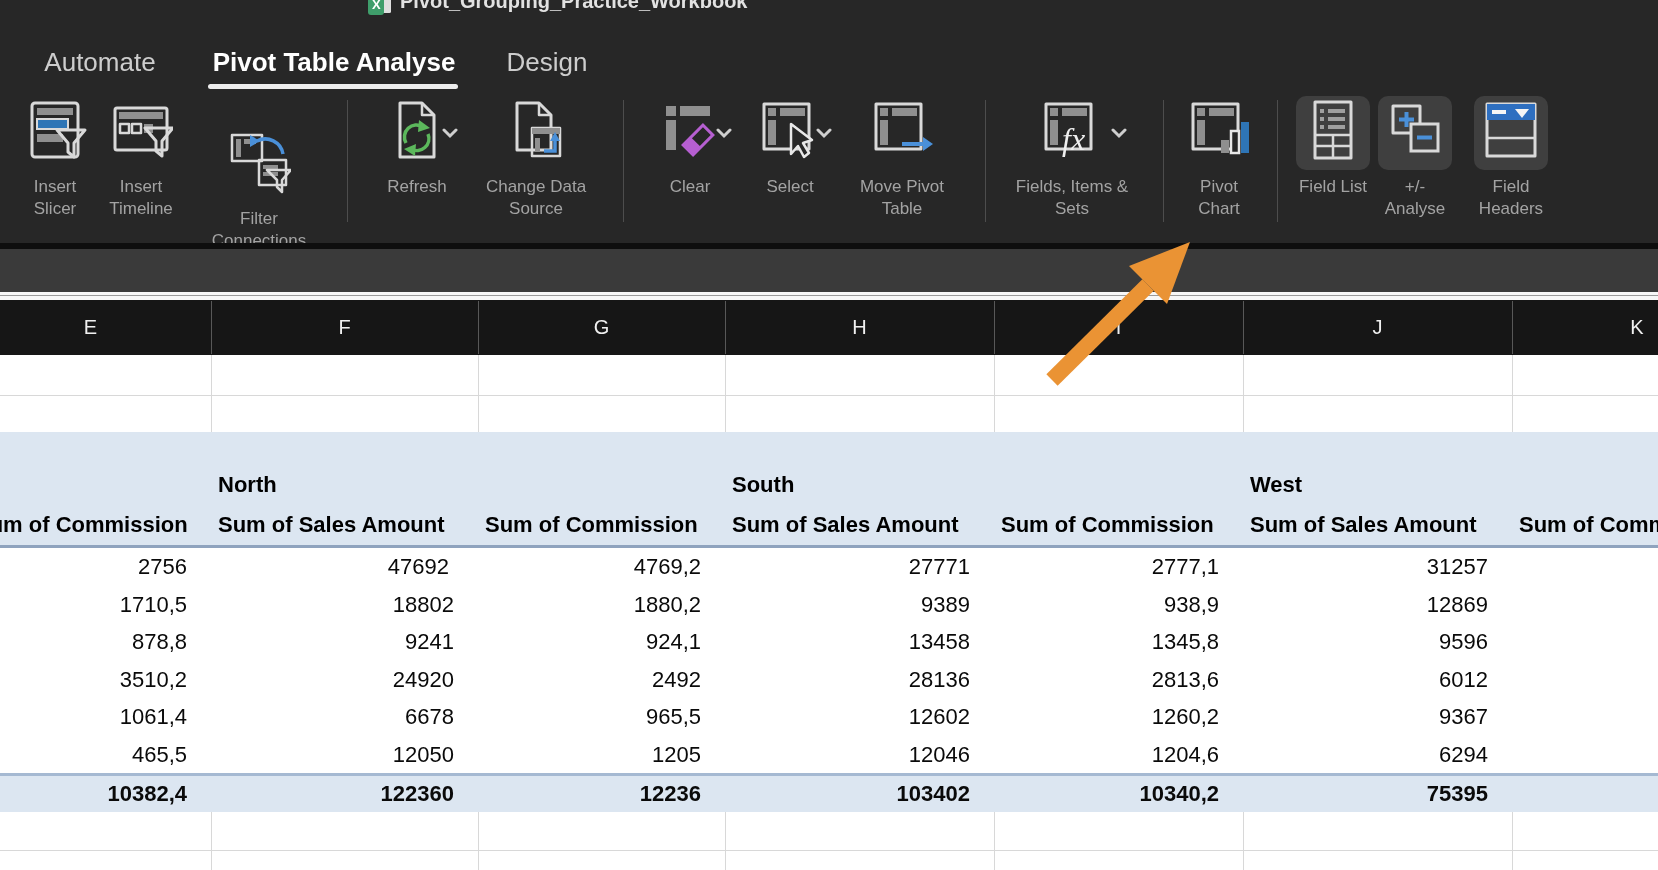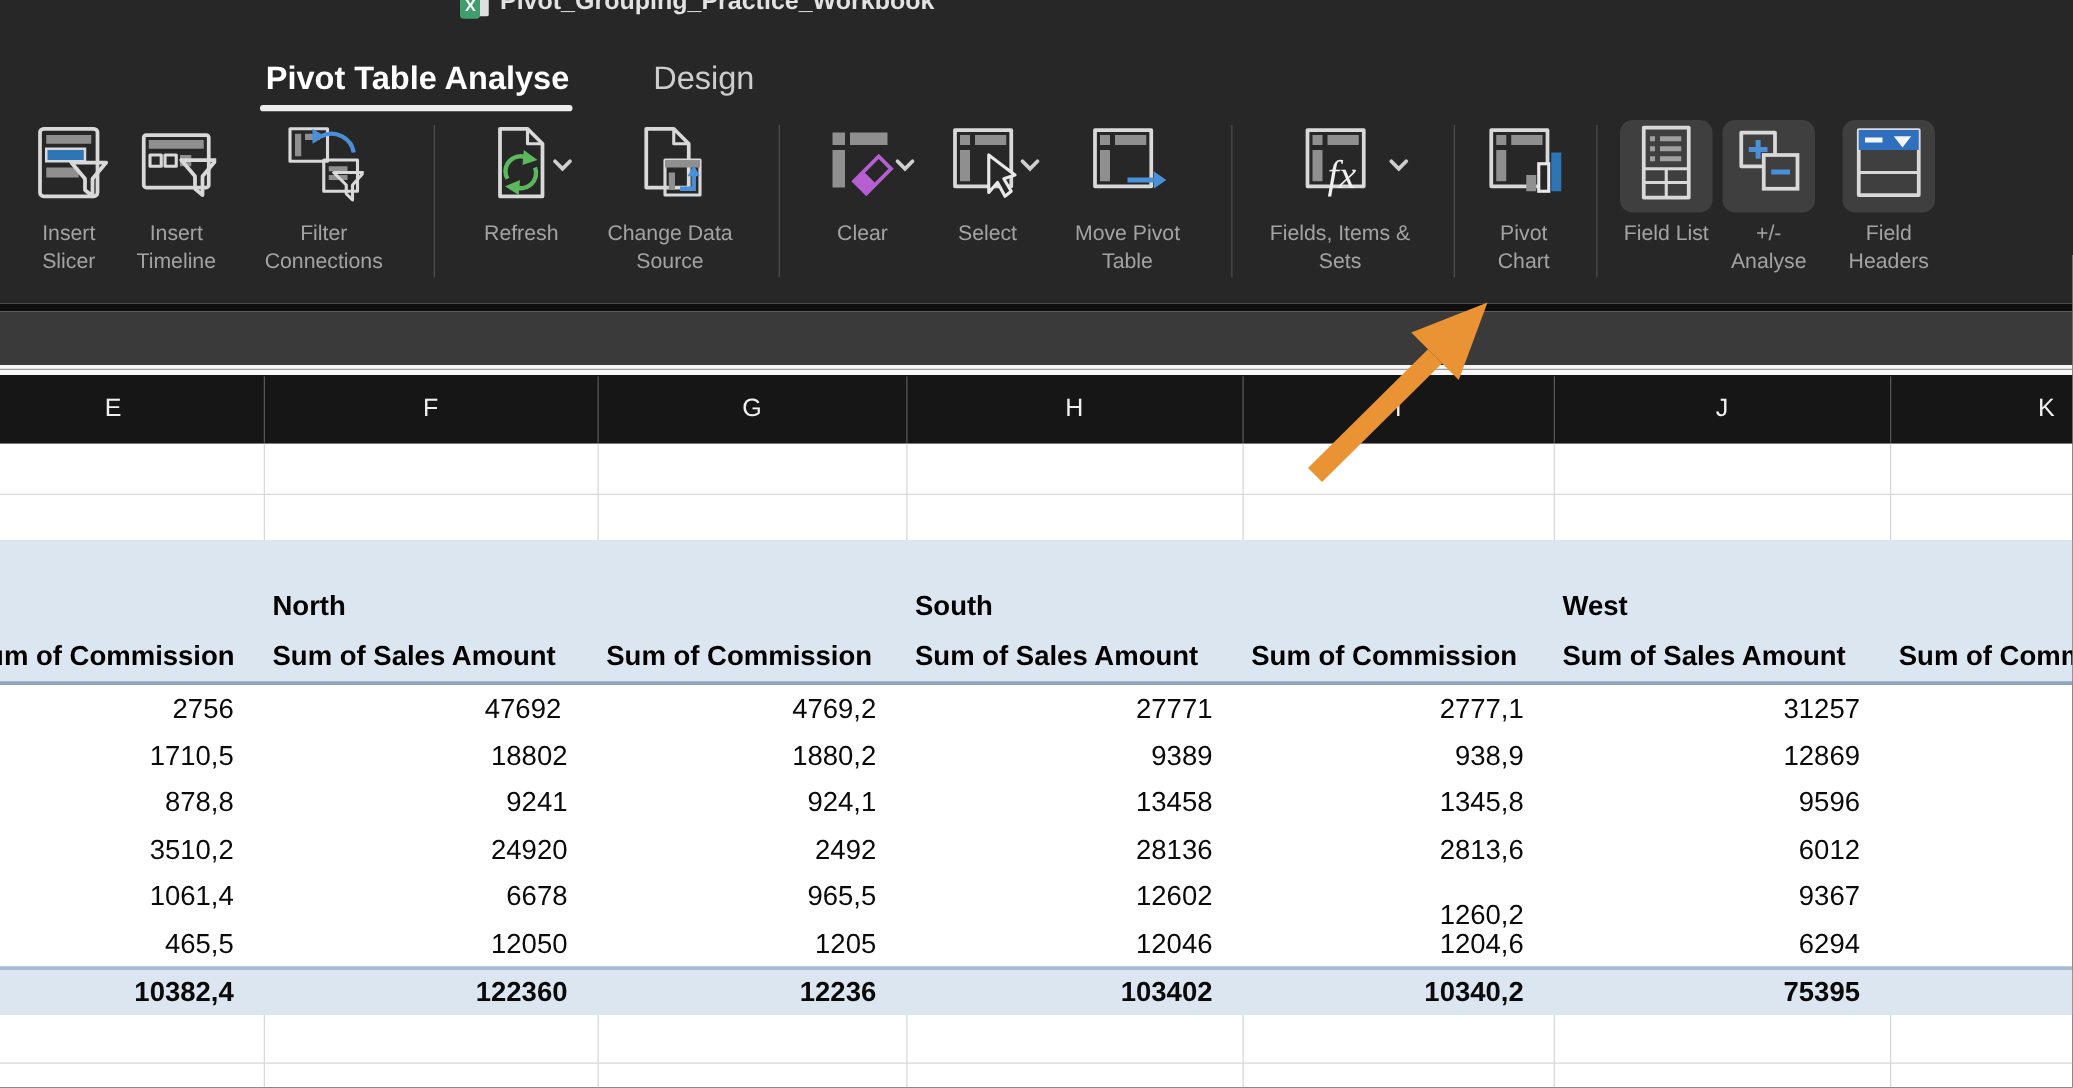--- a/index.html
+++ b/index.html
@@ -58,22 +58,23 @@
       <span class="title-icon">
         <svg width="28" height="28" viewBox="0 0 28 28">
           <rect x="14" y="5" width="11" height="18" rx="1.5" fill="#dfdfdf"></rect>
           <rect x="2" y="3" width="16" height="22" rx="3" fill="#3f9e6b"></rect>
           <text x="6" y="19" font-size="13" font-weight="bold" fill="#ffffff" font-family="Liberation Sans,sans-serif">X</text>
         </svg>
       </span>
       <span class="title-text">Pivot_Grouping_Practice_Workbook</span>
     </div>
 
+    <div class="tab" style="left:40px;width:120px;">Automate</div>
     <div class="tab active" style="left:205px;width:258px;">Pivot Table Analyse</div>
-    <div class="tab" style="left:508px;width:110px;">Design</div>
+    <div class="tab" style="left:492px;width:110px;">Design</div>
     <div class="tab-underline"></div>
 
     <div class="vsep" style="left:347px"></div>
     <div class="vsep" style="left:623px"></div>
     <div class="vsep" style="left:985px"></div>
     <div class="vsep" style="left:1163px"></div>
     <div class="vsep" style="left:1277px"></div>
 
     <div class="rbtn" style="left:5px;width:100px;">
       <span class="ricon">
@@ -95,21 +96,21 @@
           <rect class="gf" x="10" y="14" width="44" height="7"></rect>
           <rect class="st2" x="11" y="26" width="9" height="9" stroke="#9f9f9f"></rect>
           <rect class="st2" x="23" y="26" width="9" height="9" stroke="#9f9f9f"></rect>
           <rect class="gf" x="35" y="26" width="9" height="9"></rect>
           <path class="st" d="M36,30 L64,30 L53,43 L53,58 L47,53 L47,43 Z" fill="#272727"></path>
         </svg>
       </span>
       <span class="rlbl" style="width:80px">Insert Timeline</span>
     </div>
 
-    <div class="rbtn" style="left:194px;width:130px;">
+    <div class="rbtn" style="left:194px;width:130px;margin-top:32px;">
       <span class="ricon">
         <svg width="64" height="64" viewBox="0 0 64 64">
           <rect class="st2" x="5" y="5" width="30" height="26"></rect>
           <rect class="gf" x="9" y="9" width="5" height="18"></rect>
           <rect class="gf" x="17" y="9" width="12" height="5"></rect>
           <path d="M56,24 A18,18 0 0 0 30,11" stroke="#4a90d9" stroke-width="3.5" fill="none"></path>
           <polygon points="23,5 23,17 33,11" fill="#4a90d9"></polygon>
           <rect class="st2" x="32" y="30" width="27" height="25" fill="#272727"></rect>
           <rect class="gf" x="36" y="35" width="15" height="4"></rect>
           <rect class="gf" x="36" y="42" width="15" height="4"></rect>
@@ -357,21 +358,21 @@
       <div class="cell" style="left:-30px;width:217px;top:660.5px">3510,2</div>
       <div class="cell" style="left:211px;width:243px;top:660.5px">24920</div>
       <div class="cell" style="left:478px;width:223px;top:660.5px">2492</div>
       <div class="cell" style="left:725px;width:245px;top:660.5px">28136</div>
       <div class="cell" style="left:994px;width:225px;top:660.5px">2813,6</div>
       <div class="cell" style="left:1243px;width:245px;top:660.5px">6012</div>
       <div class="cell" style="left:-30px;width:217px;top:698px">1061,4</div>
       <div class="cell" style="left:211px;width:243px;top:698px">6678</div>
       <div class="cell" style="left:478px;width:223px;top:698px">965,5</div>
       <div class="cell" style="left:725px;width:245px;top:698px">12602</div>
-      <div class="cell" style="left:994px;width:225px;top:713px">1260,2</div>
+      <div class="cell" style="left:994px;width:225px;top:698px">1260,2</div>
       <div class="cell" style="left:1243px;width:245px;top:698px">9367</div>
       <div class="cell" style="left:-30px;width:217px;top:735.5px">465,5</div>
       <div class="cell" style="left:211px;width:243px;top:735.5px">12050</div>
       <div class="cell" style="left:478px;width:223px;top:735.5px">1205</div>
       <div class="cell" style="left:725px;width:245px;top:735.5px">12046</div>
       <div class="cell" style="left:994px;width:225px;top:735.5px">1204,6</div>
       <div class="cell" style="left:1243px;width:245px;top:735.5px">6294</div>
       <div class="cellt" style="left:-30px;width:217px">10382,4</div>
       <div class="cellt" style="left:211px;width:243px">122360</div>
       <div class="cellt" style="left:478px;width:223px">12236</div>

